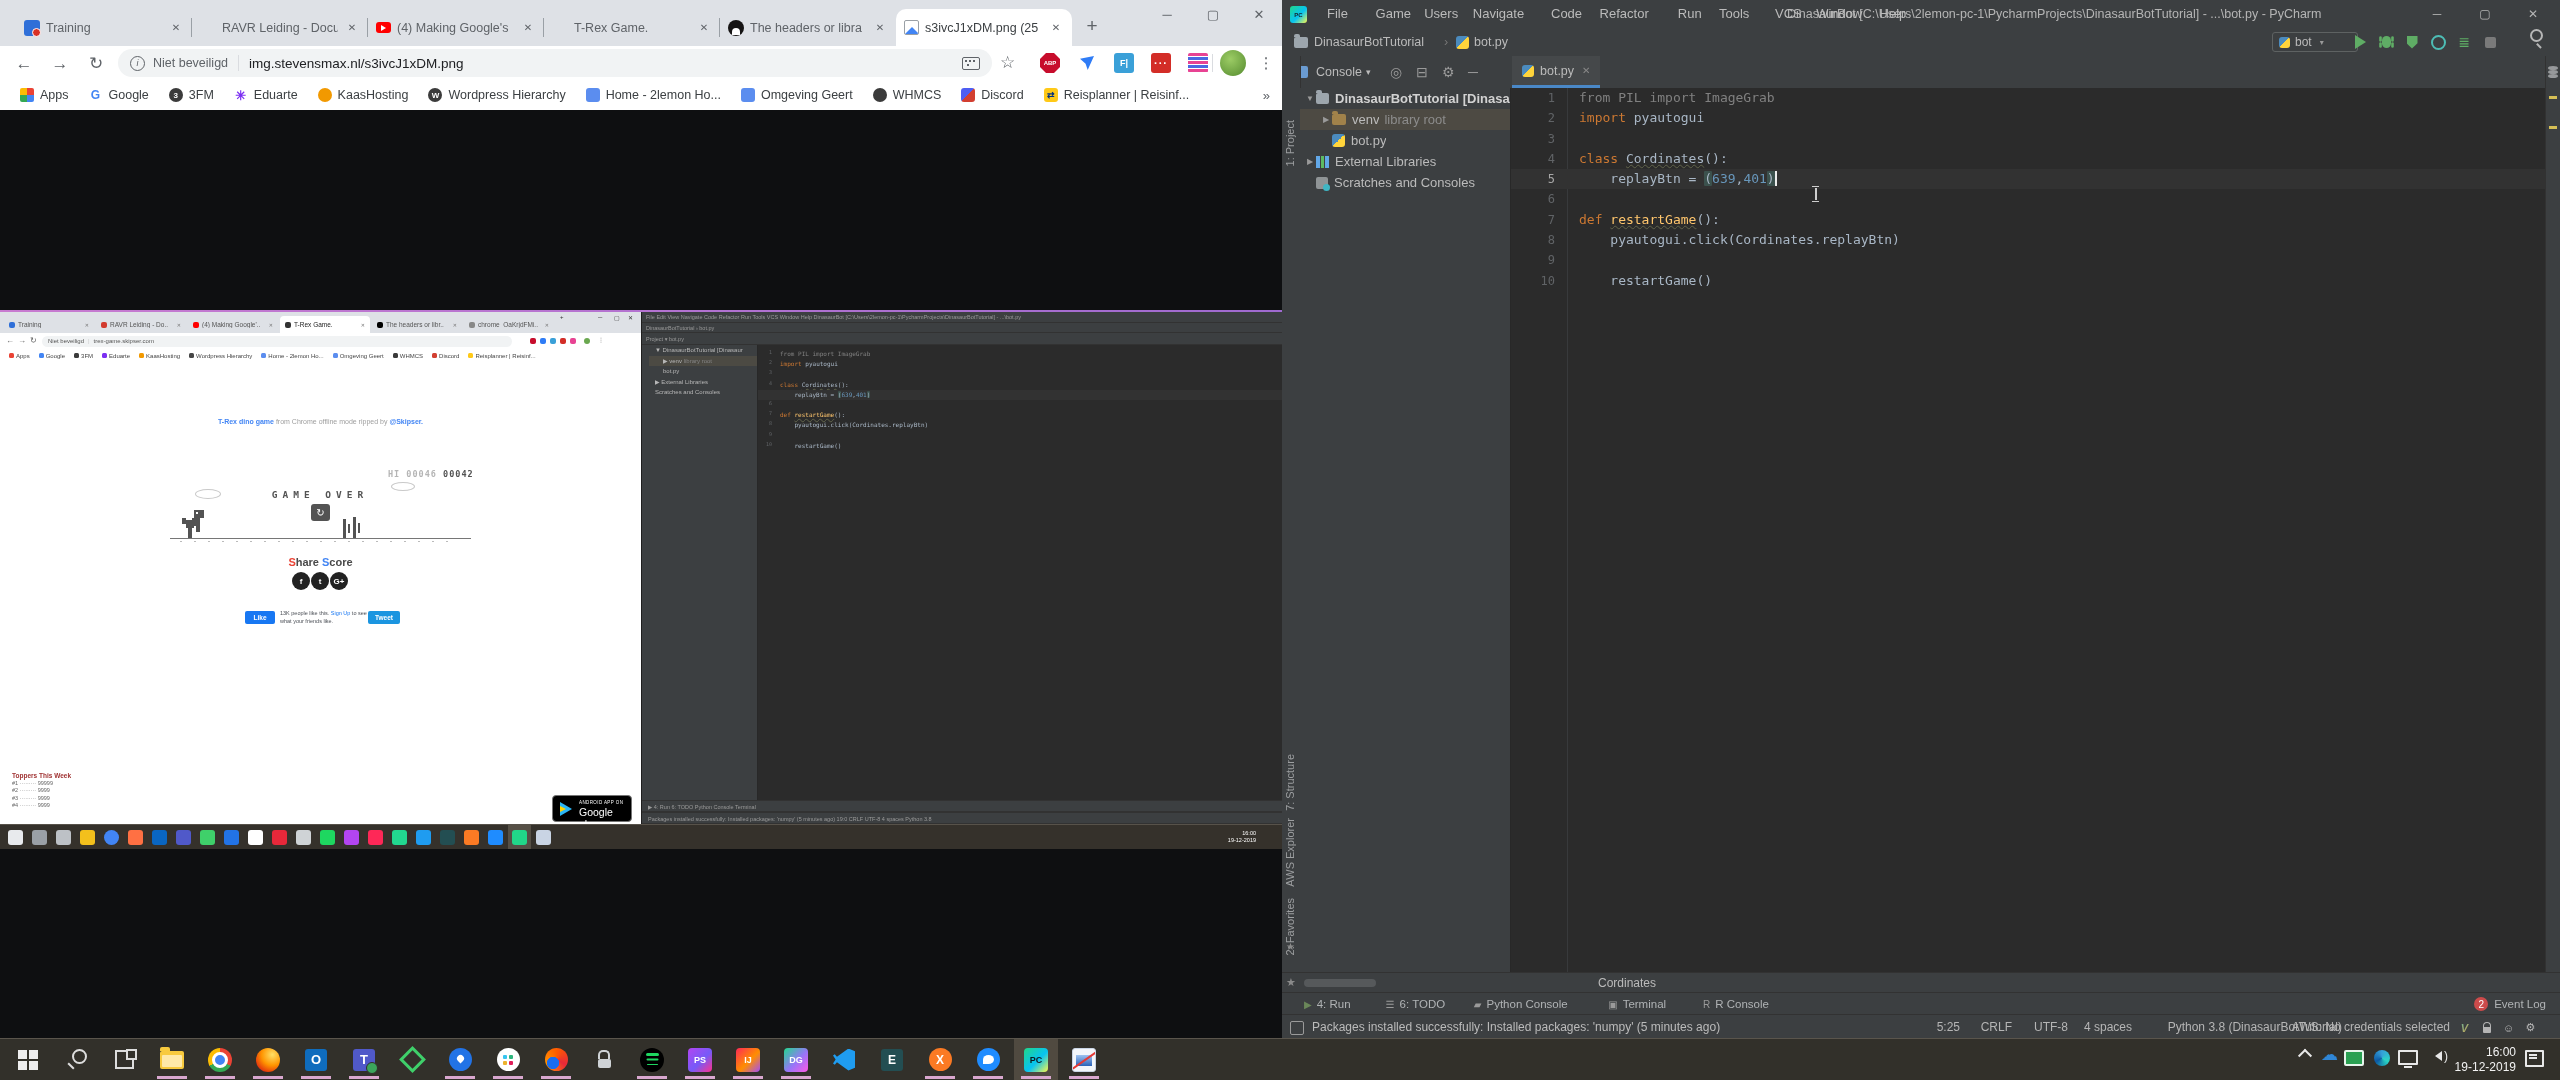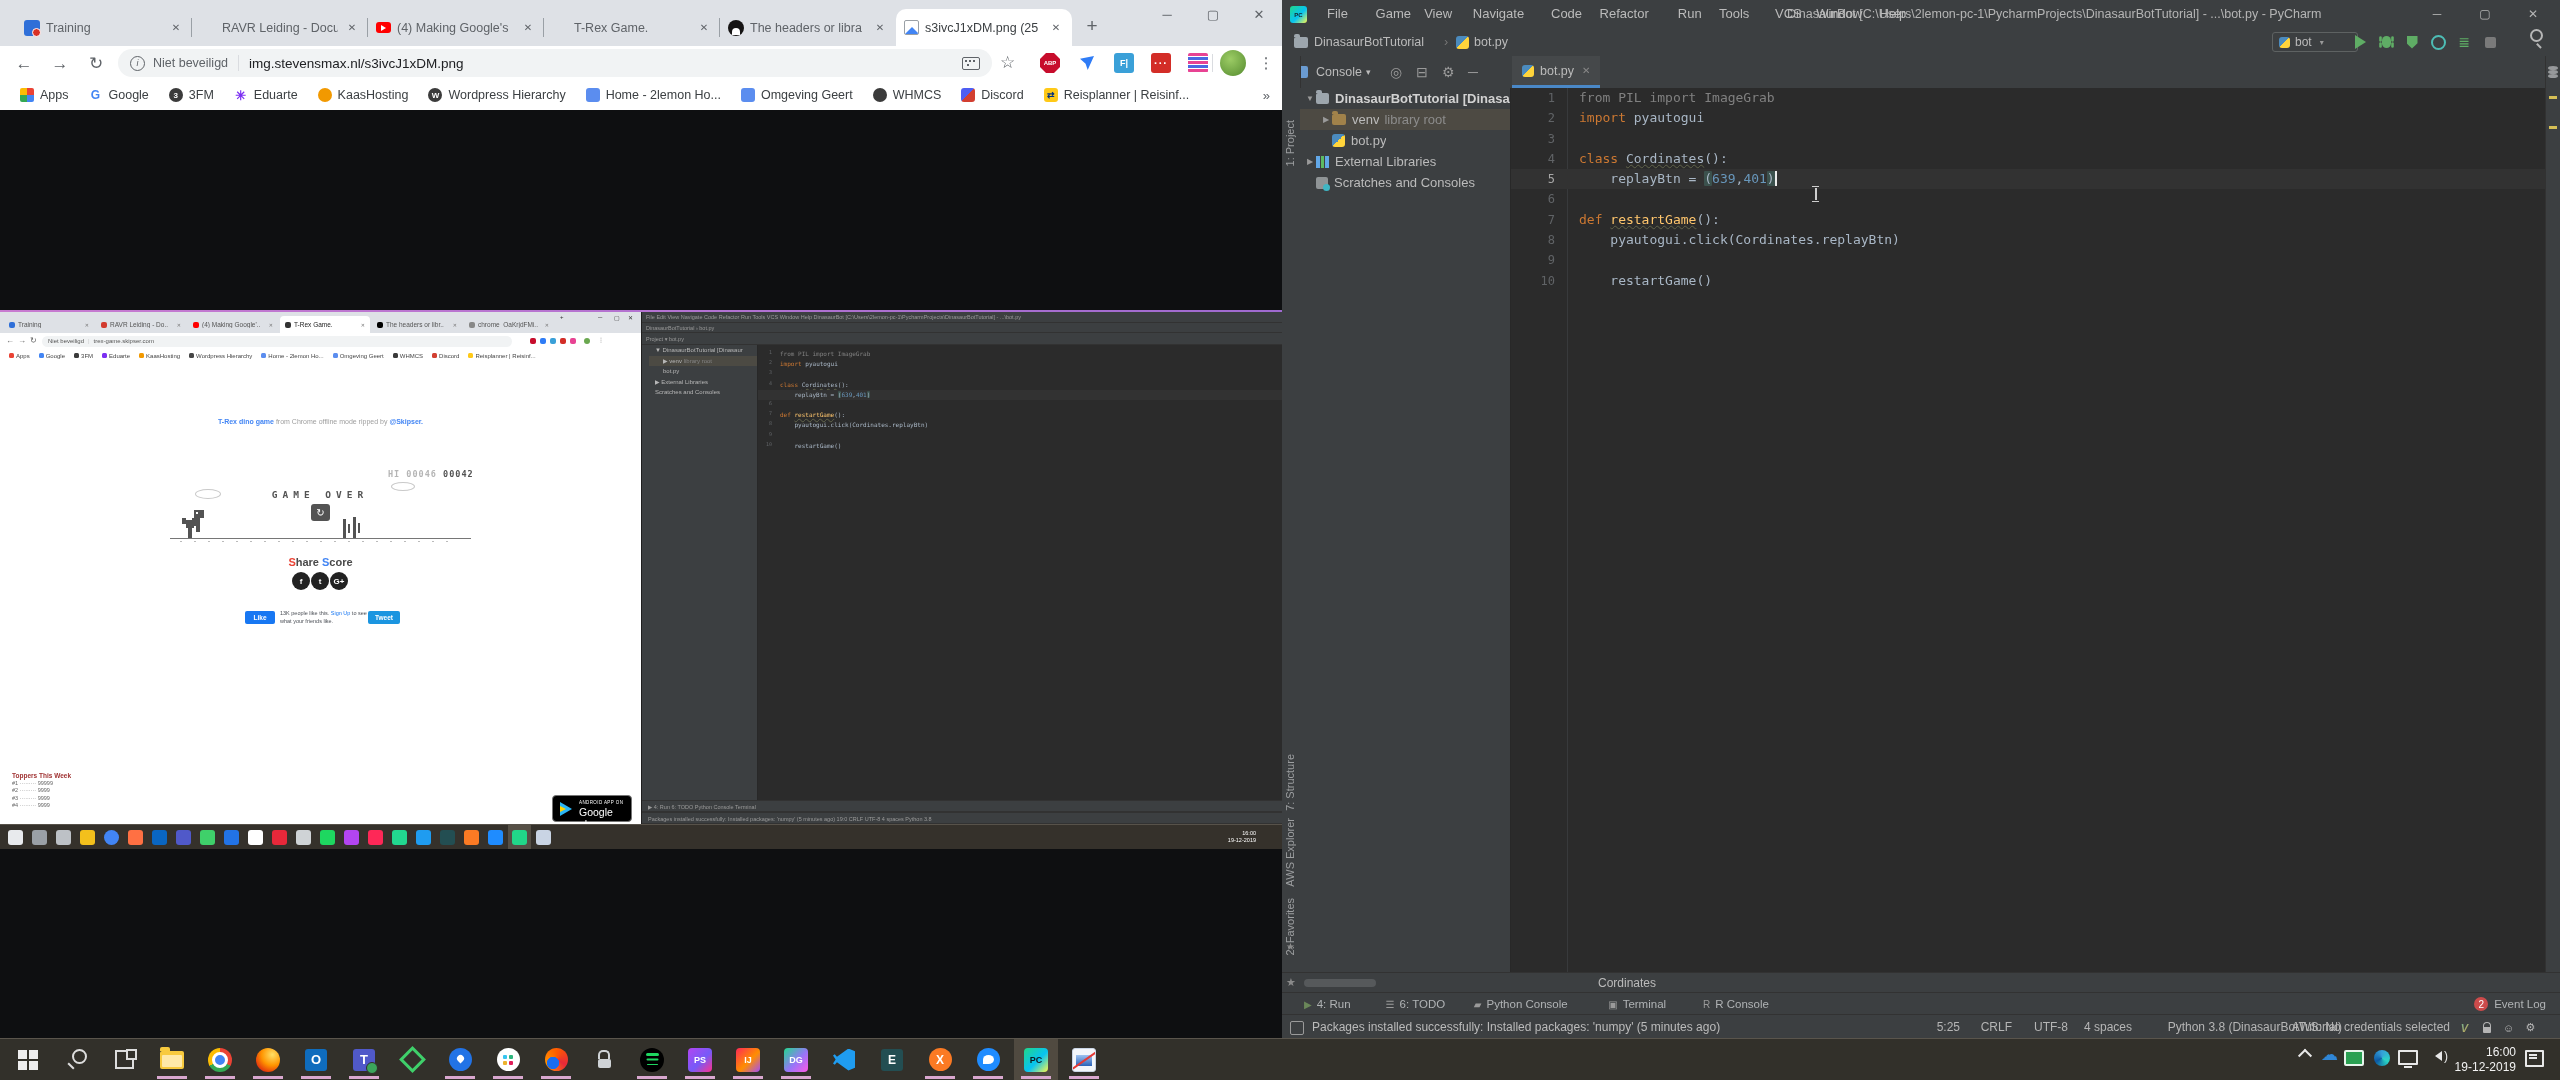--- a/index.html
+++ b/index.html
@@ -585,21 +585,21 @@
 
   <div id="pycharm" class="abs">
     <div id="p-title" class="abs">
       <div class="pc-logo">PC</div>
       <div class="wtitle">DinasaurBot [C:\Users\2lemon-pc-1\PycharmProjects\DinasaurBotTutorial] - ...\bot.py - PyCharm</div>
       <div class="pwin" style="right:100px">─</div>
       <div class="pwin" style="right:52px">▢</div>
       <div class="pwin" style="right:4px">✕</div>
     <div class="menu-item" style="left: 36px;">File</div>
         <div class="menu-item" style="left: 84.6px;">Game</div>
-        <div class="menu-item" style="left: 133.2px;">View</div>
+        <div class="menu-item" style="left: 133.2px;">Users</div>
         <div class="menu-item" style="left: 181.8px;">Navigate</div>
         <div class="menu-item" style="left: 260px;">Code</div>
         <div class="menu-item" style="left: 308.6px;">Refactor</div>
         <div class="menu-item" style="left: 386.8px;">Run</div>
         <div class="menu-item" style="left: 428px;">Tools</div>
         <div class="menu-item" style="left: 484px;">VCS</div>
         <div class="menu-item" style="left: 525.2px;">Window</div>
         <div class="menu-item" style="left: 588.6px;">Help</div>
       </div>
     <div id="p-nav" class="abs">

